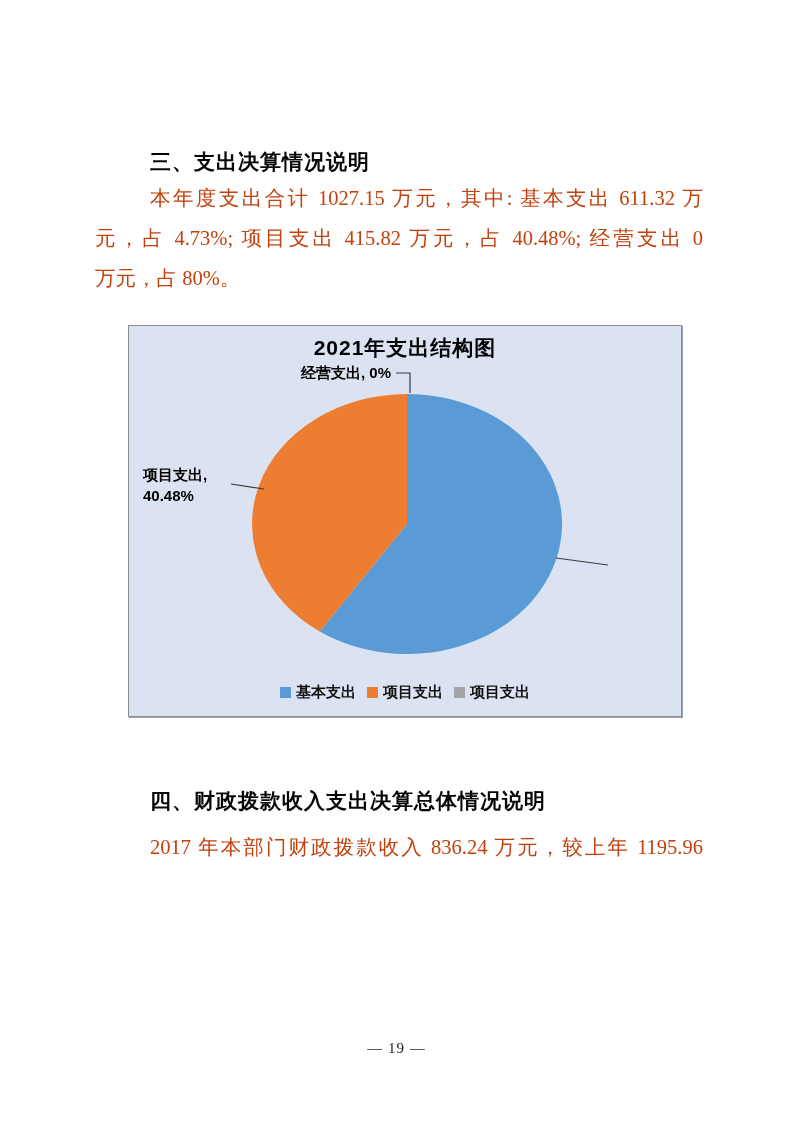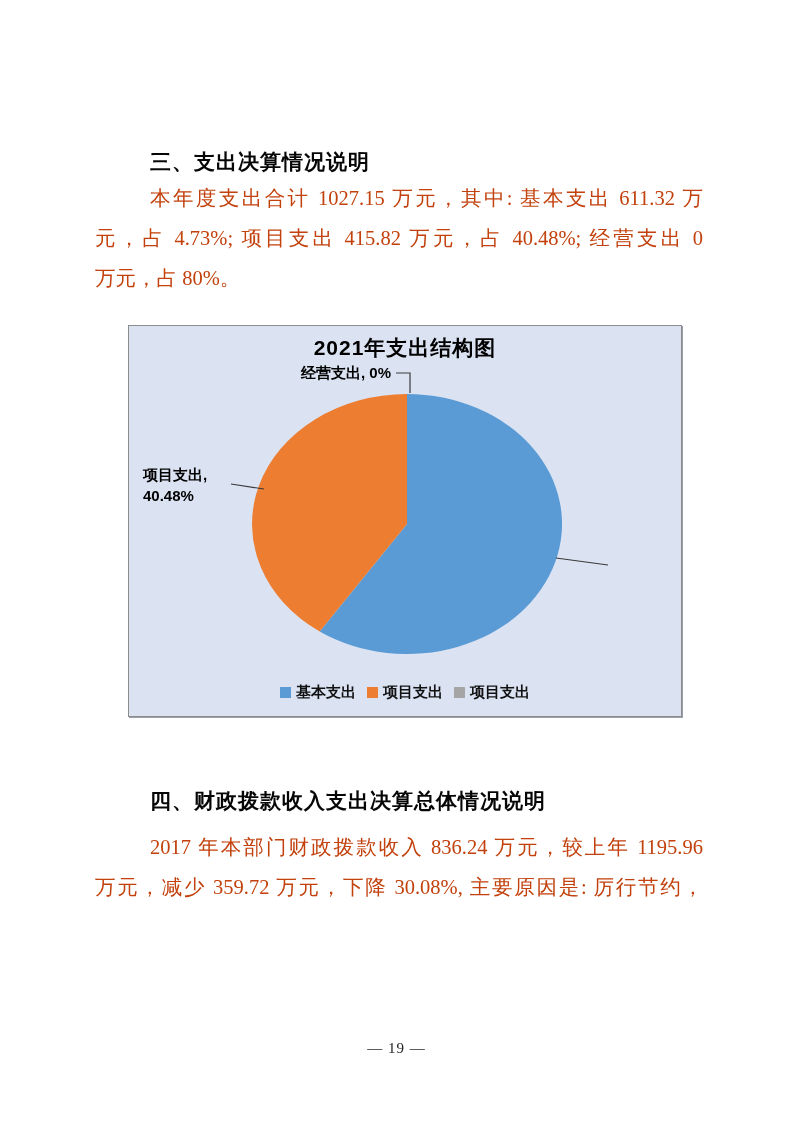--- a/index.html
+++ b/index.html
@@ -105,16 +105,15 @@
       <span class="swatch sw-business"></span>
       <span>项目支出</span>
     </div>
   </div>
 </div>
 
 <div class="heading" id="heading-4">四、财政拨款收入支出决算总体情况说明</div>
 
 <div class="para" id="para-4">
   <div class="line fill indent">2017 年本部门财政拨款收入 836.24 万元，较上年 1195.96</div>
-  <div class="line fill">万元，减少 359.72 万元，下降 30.08%, 主要原因是: 厉行节约，</div>
 </div>
 
 <div class="page-number">— 19 —</div>
 
 </body></html>

